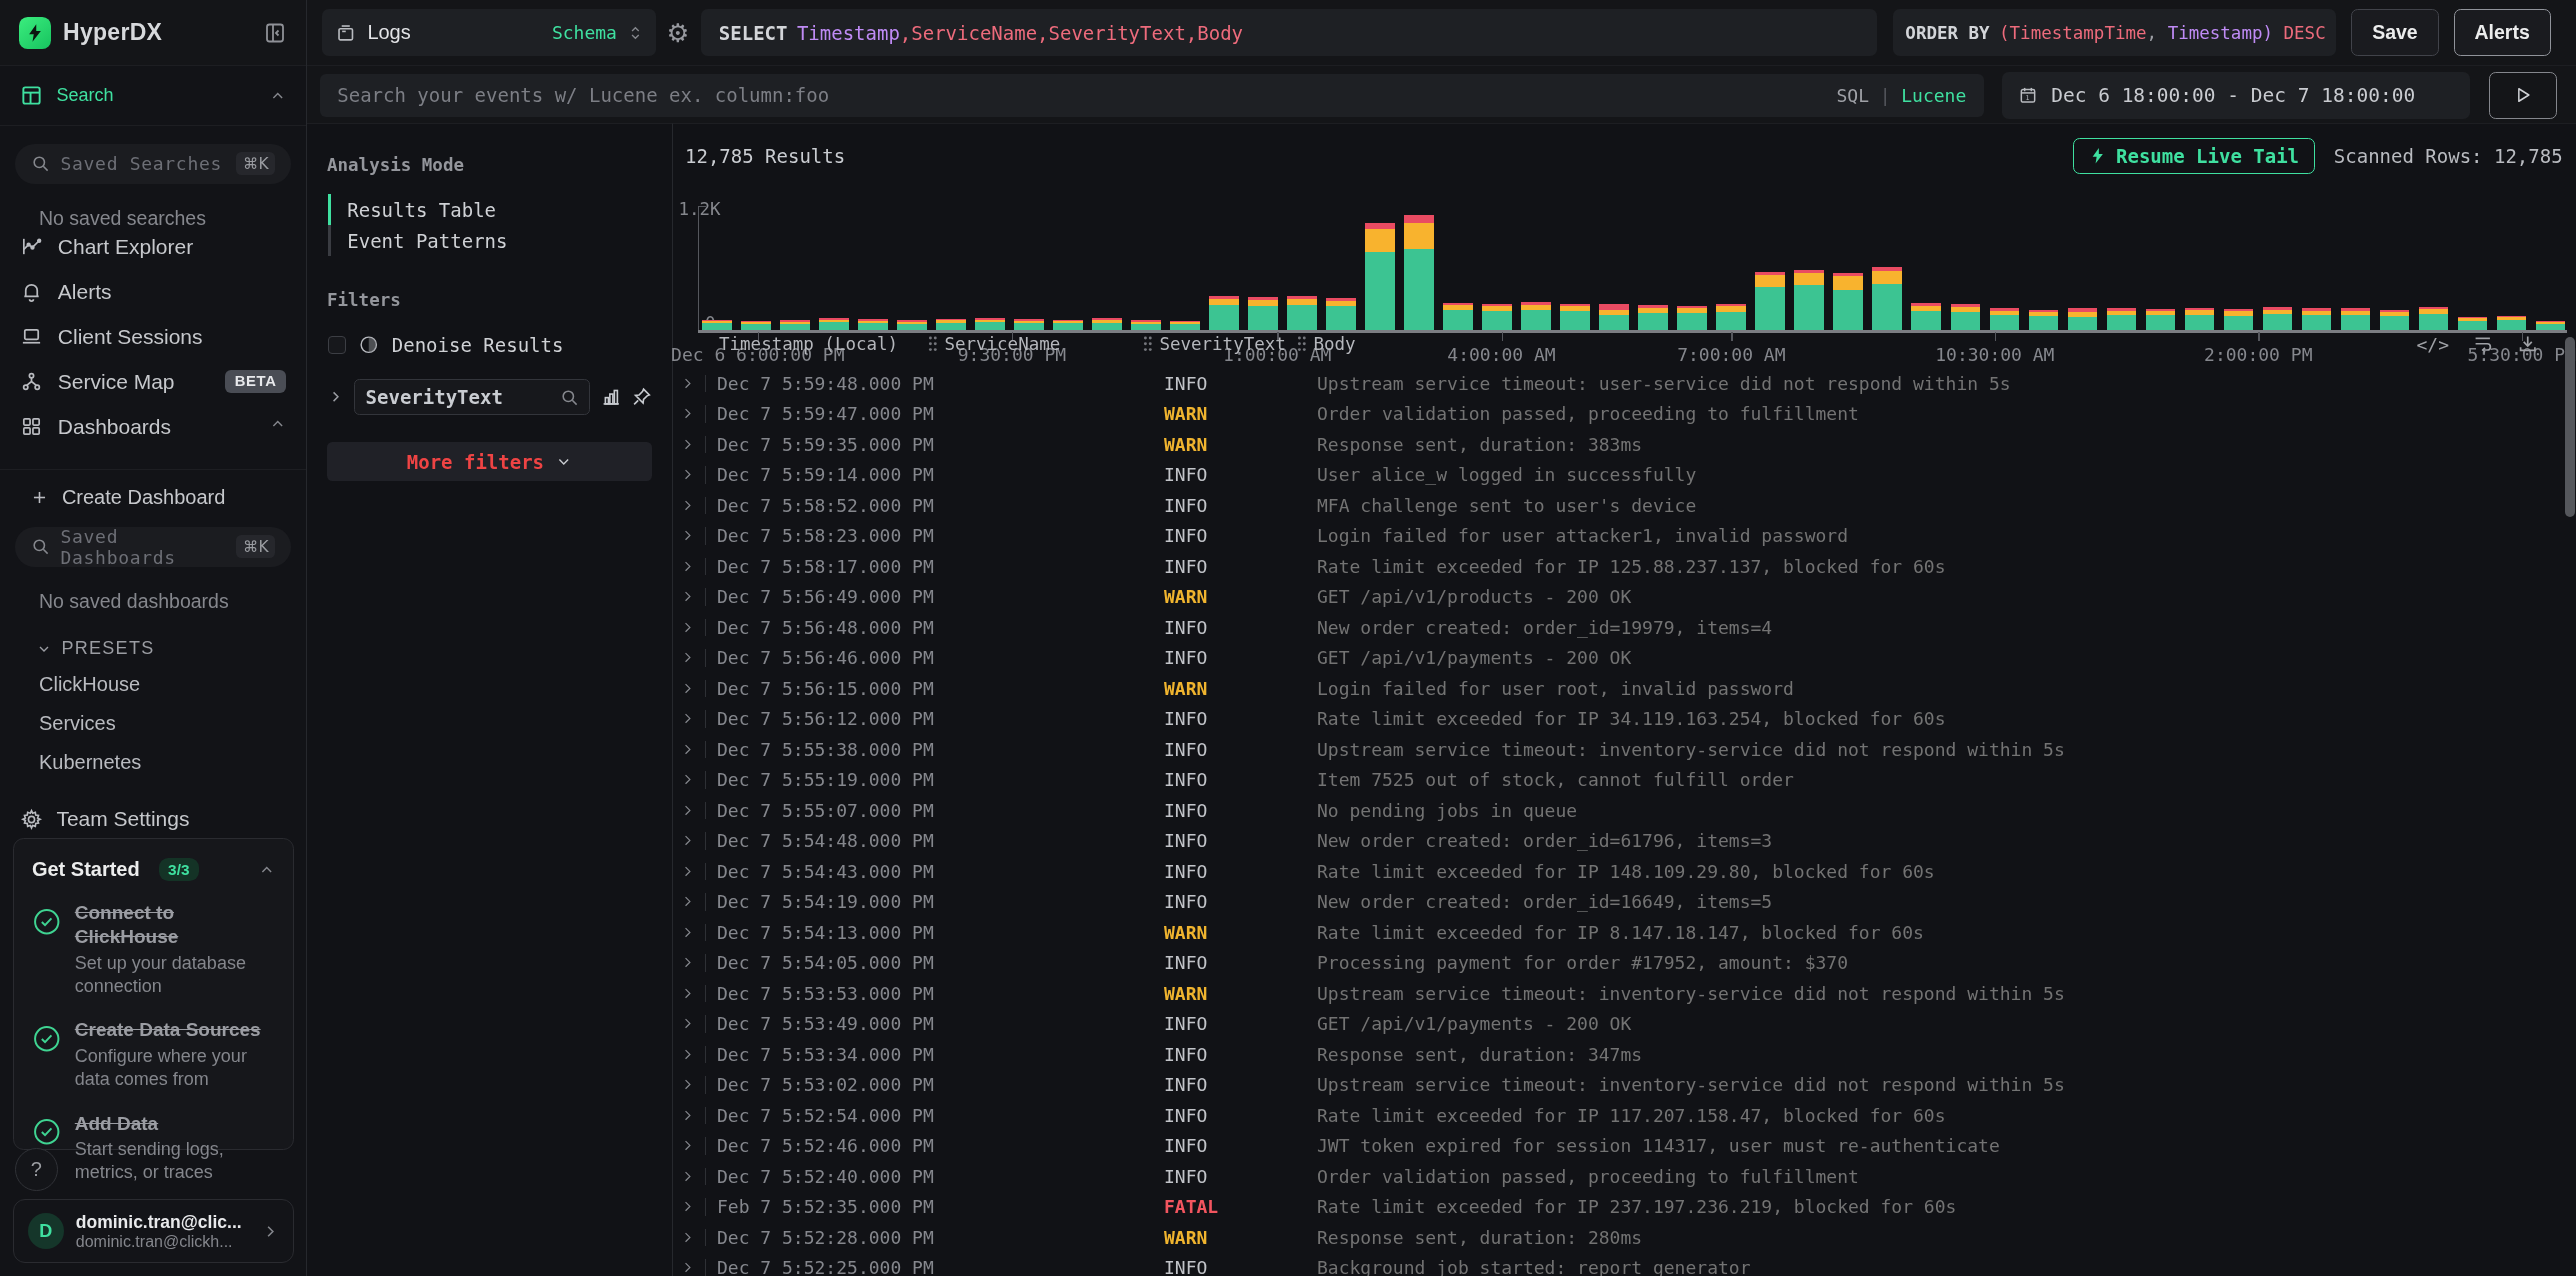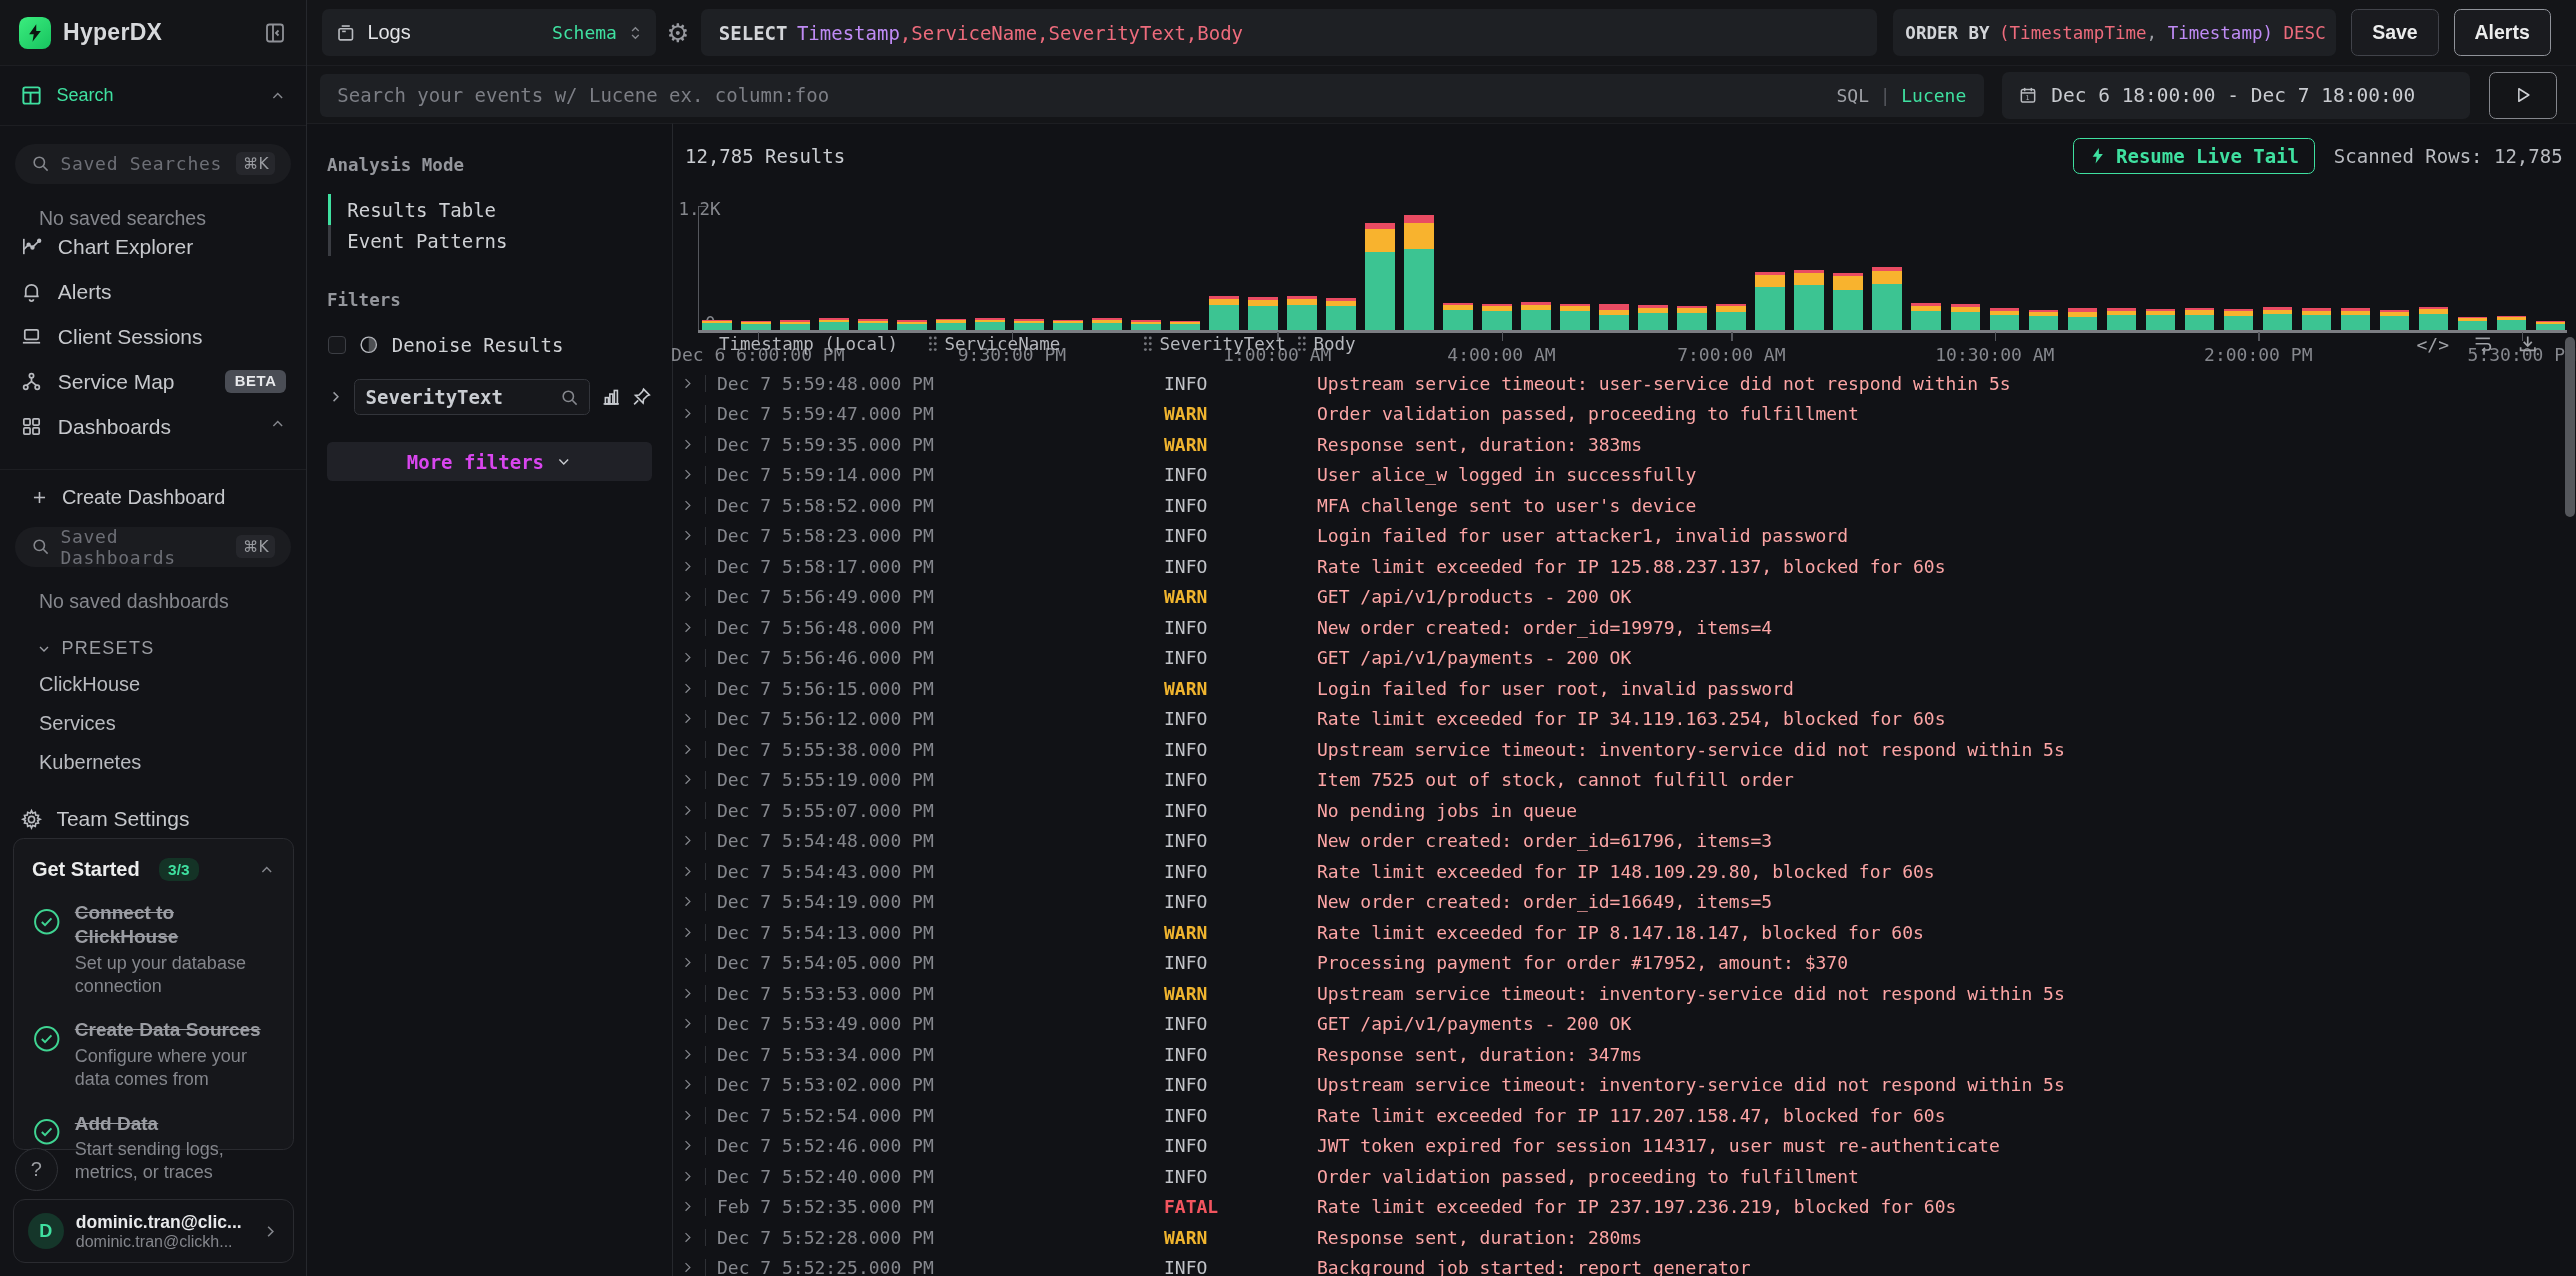--- a/index.html
+++ b/index.html
@@ -84,21 +84,21 @@
   .mode-item{display:flex;align-items:center;height:31px;padding-left:16px;border-left:3.4px solid #3a3c42;font-size:19px;color:#cfd1d5;cursor:pointer}
   .mode-item.active{border-left-color:var(--green)}
   .filters-lbl{margin-top:34px}
   .denoise{display:flex;align-items:center;gap:12px;margin:24px 0 0 1.3px;cursor:pointer}
   .checkbox{width:18px;height:18px;border-radius:4px;border:1.3px solid #3c3e44;background:#17181c}
   .denoise .dlbl{font-size:19px;color:#cfd1d5}
   .sev-filter{display:flex;align-items:center;gap:9.4px;margin:23px 0 0 0}
   .sev-box{flex:1;height:36px;border:0.7px solid #33353b;background:#17181c;border-radius:5.4px;display:flex;align-items:center;padding:0 10.7px;cursor:pointer}
   .sev-box .slbl{font-size:19px;font-weight:bold;color:#c9ccd1}
   .sev-box .sicon{margin-left:auto}
-  .more-filters{margin-top:27px;height:39px;background:#202127;border-radius:5.4px;display:flex;align-items:center;justify-content:center;gap:10.7px;font-size:19px;font-weight:bold;color:#d946ef;cursor:pointer}
+  .more-filters{margin-top:27px;height:39px;background:#202127;border-radius:5.4px;display:flex;align-items:center;justify-content:center;gap:10.7px;font-size:19px;font-weight:bold;color:#ef4444;cursor:pointer}
 
   
   .main{position:absolute;left:673px;top:123px;width:1903px;height:1153px;border-top:0.7px solid var(--border-soft)}
   .results-row{position:absolute;left:0;top:0;width:100%;height:64px;display:flex;align-items:center;padding:0 13.4px 0 12px}
   .results-count{font-family:var(--mono);font-size:19px;color:#c9ccd1}
   .live-btn{margin-left:auto;height:36px;border:1.3px solid var(--green);border-radius:6.7px;display:flex;align-items:center;gap:9.4px;padding:0 14.8px;color:var(--green);font-family:var(--mono);font-size:19px;font-weight:bold;cursor:pointer}
   .scanned{margin-left:19px;font-family:var(--mono);font-size:19px;color:#b9bbc0}
 
   .chart{position:absolute;left:0;top:64px;width:100%;height:119px}
   .y-top{position:absolute;left:5.4px;top:10.7px;font-family:var(--mono);font-size:17.5px;color:#85878d}
@@ -127,21 +127,21 @@
 
   .tbody{position:absolute;left:0;top:244px;width:100%;bottom:0;overflow:hidden}
   .trow{display:flex;align-items:center;height:30.5px;font-family:var(--mono);font-size:18px;cursor:pointer}
   .c-exp{width:44px;display:flex;align-items:center;gap:10.7px;padding-left:6.7px;color:#85878d}
   .c-exp:after{content:"";width:0.7px;height:17.5px;background:#2e3035}
   .c-ts{width:210px;color:#85878d;white-space:nowrap}
   .c-svc{width:215px}
   .c-sev{width:154px;padding-left:22px;color:#c2c4c9}
   .c-sev.warn{color:var(--yellow);font-weight:bold}
   .c-sev.fatal{color:var(--red);font-weight:bold}
-  .c-body{flex:1;padding-left:21px;color:#fca5a5;white-space:nowrap;overflow:hidden}
+  .c-body{flex:1;padding-left:21px;color:#737373;white-space:nowrap;overflow:hidden}
 
   .vscroll{position:absolute;right:1.3px;top:213px;width:10px;height:180px;border-radius:5.4px;background:#55575c;cursor:pointer}
 </style>
 </head>
 <body>
 
 <div id="app">
 
   <div class="topbar">
     <div class="topbar-left">

